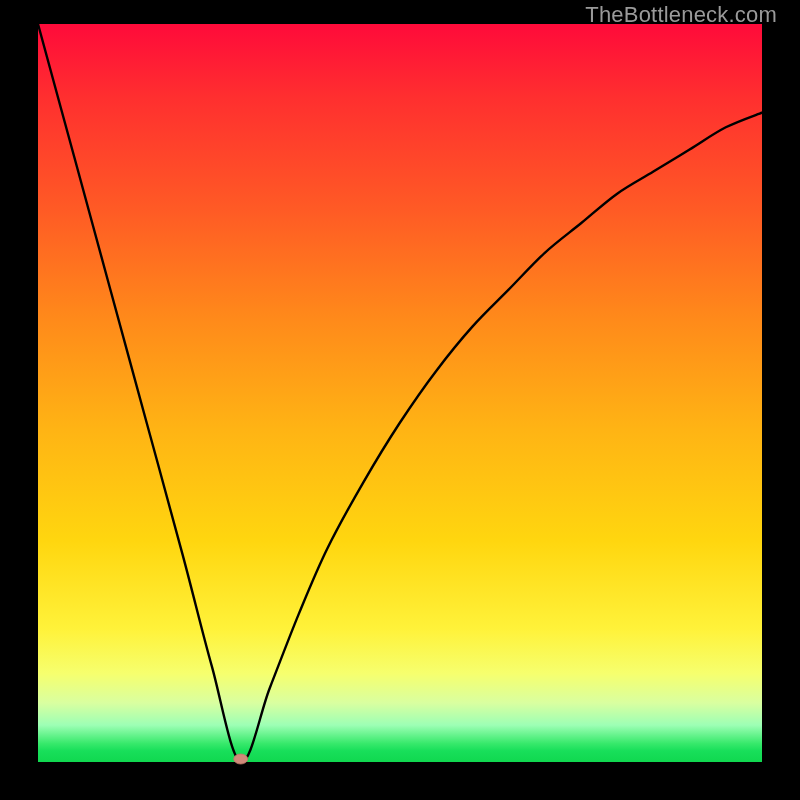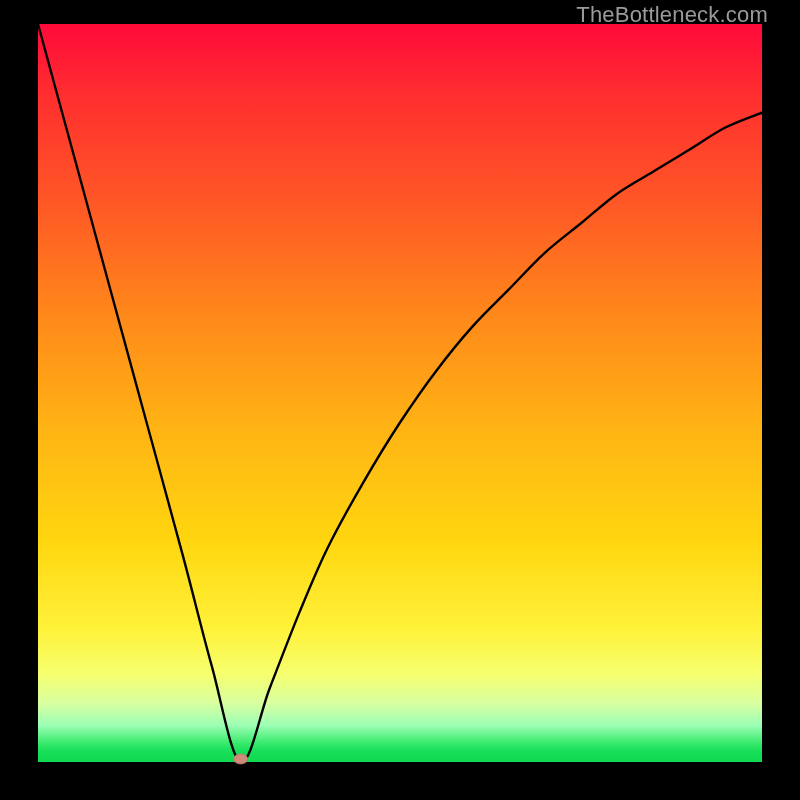--- a/index.html
+++ b/index.html
@@ -36,21 +36,21 @@
       #d9ffa0 92%,
       #9dffb5 95%,
       #37e96b 97.5%,
       #18df5a 98.5%,
       #10d84f 100%
     );
   }
   .watermark {
     position: absolute;
     top: 2px;
-    right: 32px;
+    right: 23px;
     color: #9a9a9a;
     font-size: 22px;
     font-weight: 500;
     letter-spacing: 0.2px;
     user-select: none;
   }
   svg.curve {
     position: absolute;
     left: 0;
     top: 0;

